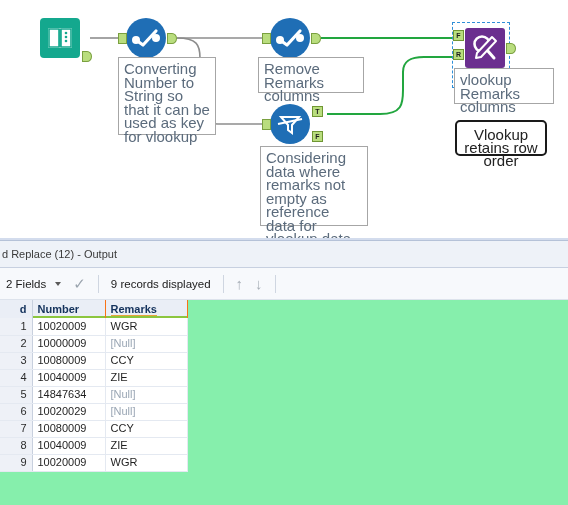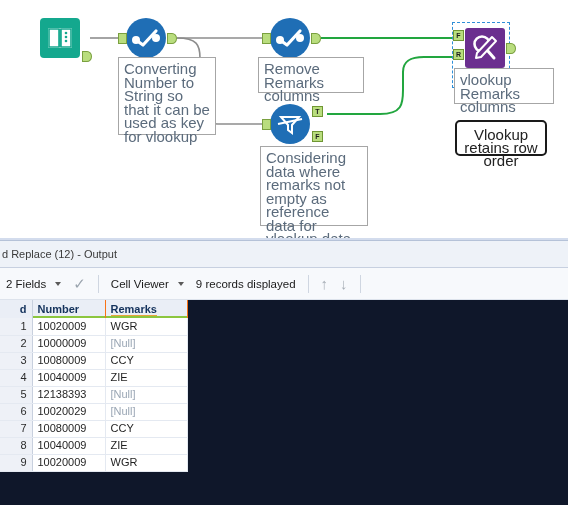--- a/index.html
+++ b/index.html
@@ -78,21 +78,21 @@
     color: #222;
     text-align: center;
     line-height: 13px;
     padding: 6px 0;
   }
 
   
   #results {
     position: absolute; left: 0; top: 238px;
     width: 568px; height: 267px;
-    background: #0f172a;
+    background: #86efac;
   }
   .pane-topline { height: 3px; background: #d3dced; border-bottom: 1px solid #b5c2d8; }
   .pane-title {
     height: 27px; background: #eef2f8;
     border-bottom: 1px solid #c7d0e0;
     display: flex; align-items: center;
     padding-left: 2px;
     font-size: 11px; color: #3a3a3a;
   }
   .pane-toolbar {
@@ -240,24 +240,20 @@
 
   <div class="pane-toolbar">
     <div class="tb-item">
       <span>2 Fields</span>
       <span class="caret"></span>
     </div>
     <div class="tb-item">
       <span class="check">✓</span>
     </div>
     <div class="tb-sep"></div>
-    <div class="tb-item">
-      <span>Cell Viewer</span>
-      <span class="caret"></span>
-    </div>
     <div class="tb-item">
       <span>9 records displayed</span>
     </div>
     <div class="tb-sep"></div>
     <span class="arrow">↑</span>
     <span class="arrow">↓</span>
     <div class="tb-sep"></div>
   </div>
 
   <table class="grid">
@@ -293,21 +289,21 @@
           <td>10080009</td>
           <td class="">CCY</td>
         </tr>
         <tr>
           <td class="rownum">4</td>
           <td>10040009</td>
           <td class="">ZIE</td>
         </tr>
         <tr>
           <td class="rownum">5</td>
-          <td>12138393</td>
+          <td>14847634</td>
           <td class="null">[Null]</td>
         </tr>
         <tr>
           <td class="rownum">6</td>
           <td>10020029</td>
           <td class="null">[Null]</td>
         </tr>
         <tr>
           <td class="rownum">7</td>
           <td>10080009</td>

